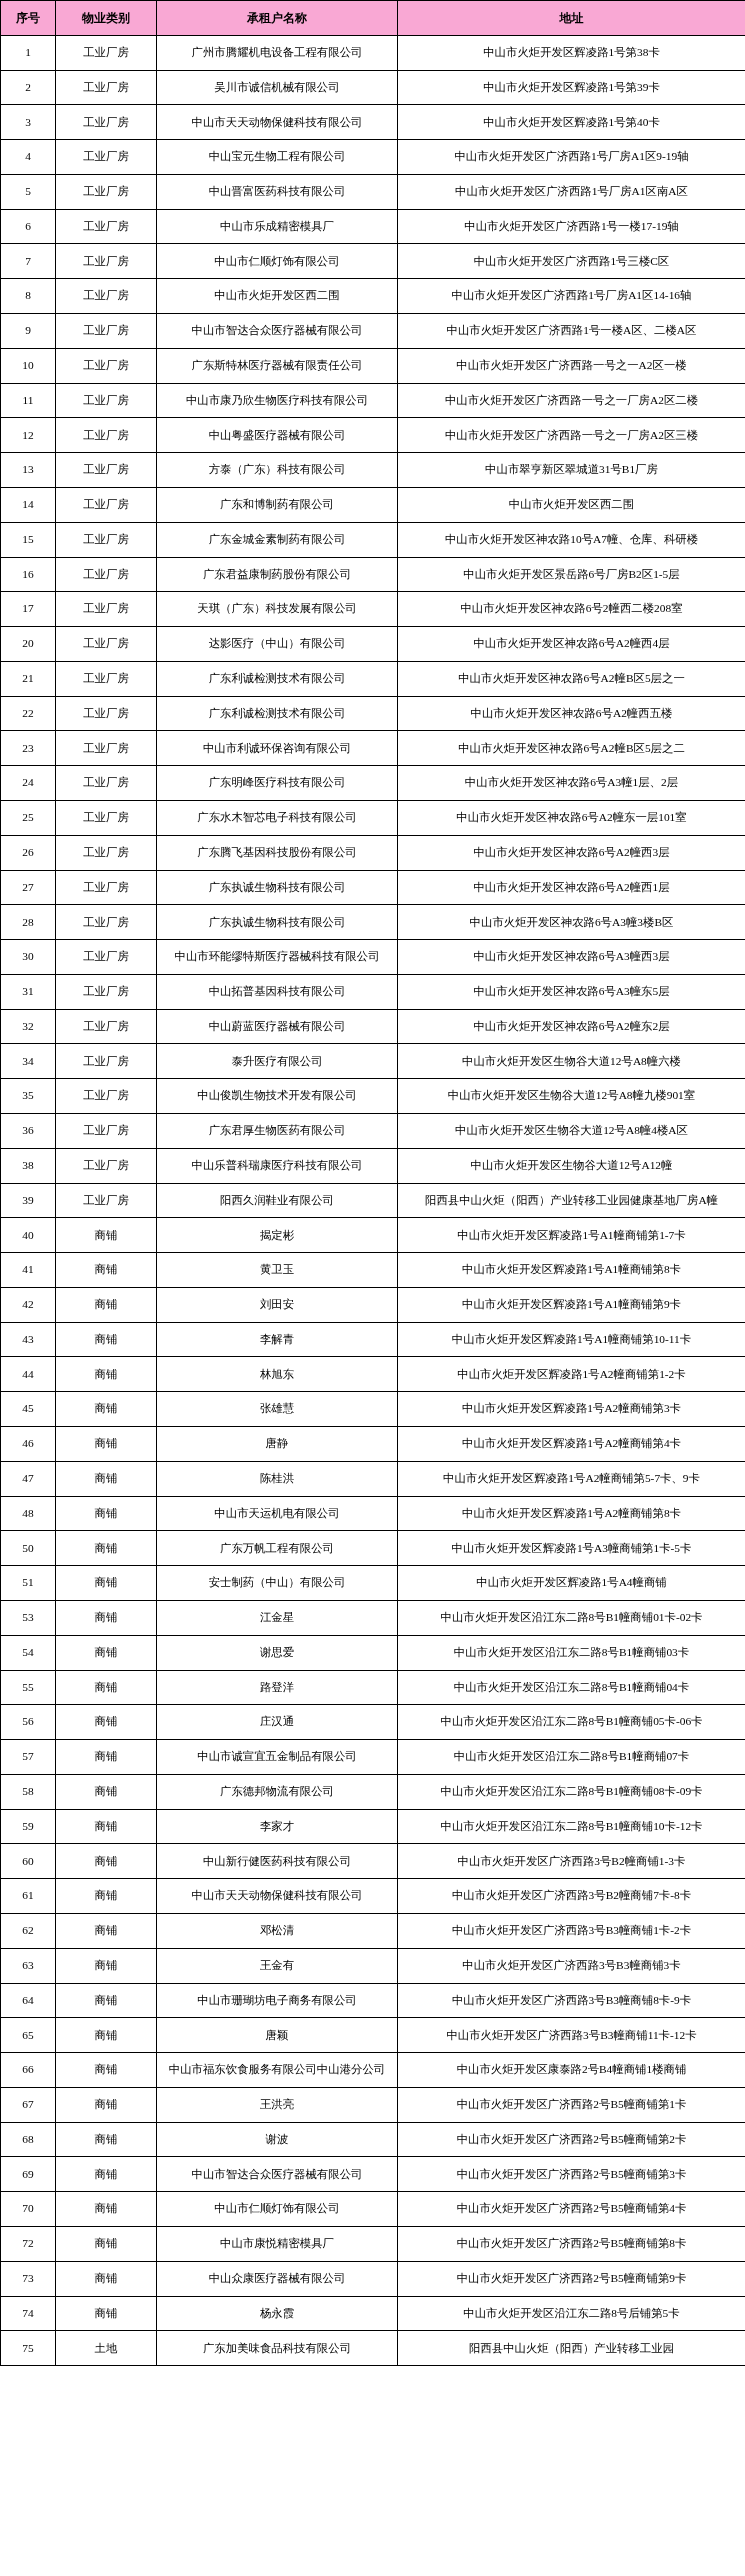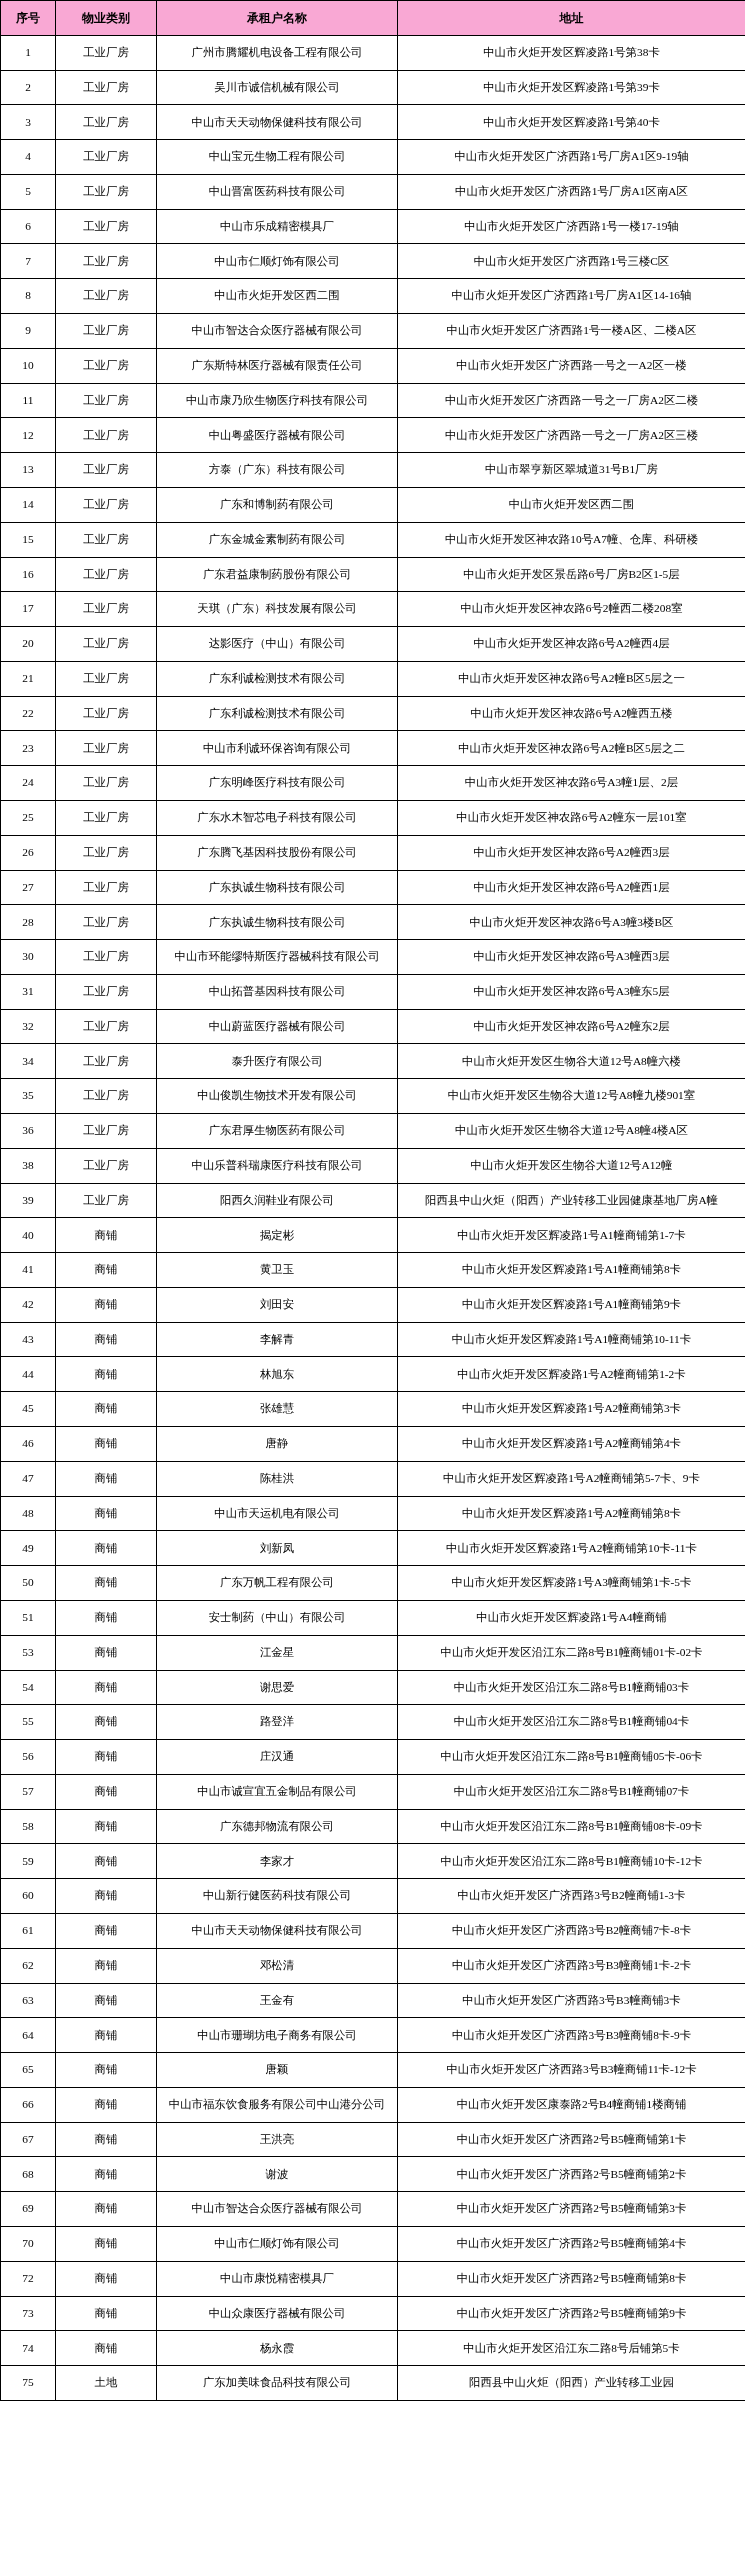--- a/index.html
+++ b/index.html
@@ -363,26 +363,20 @@
     <td class="addr-cell">中山市火炬开发区辉凌路1号A2幢商铺第5-7卡、9卡</td>
   </tr>
 
   <tr>
     <td class="no-cell">48</td>
     <td class="cat-cell">商铺</td>
     <td class="name-cell">中山市天运机电有限公司</td>
     <td class="addr-cell">中山市火炬开发区辉凌路1号A2幢商铺第8卡</td>
   </tr>
 
-  <tr>
-    <td class="no-cell">49</td>
-    <td class="cat-cell">商铺</td>
-    <td class="name-cell">刘新凤</td>
-    <td class="addr-cell">中山市火炬开发区辉凌路1号A2幢商铺第10卡-11卡</td>
-  </tr>
 
   <tr>
     <td class="no-cell">50</td>
     <td class="cat-cell">商铺</td>
     <td class="name-cell">广东万帆工程有限公司</td>
     <td class="addr-cell">中山市火炬开发区辉凌路1号A3幢商铺第1卡-5卡</td>
   </tr>
 
   <tr>
     <td class="no-cell">51</td>

